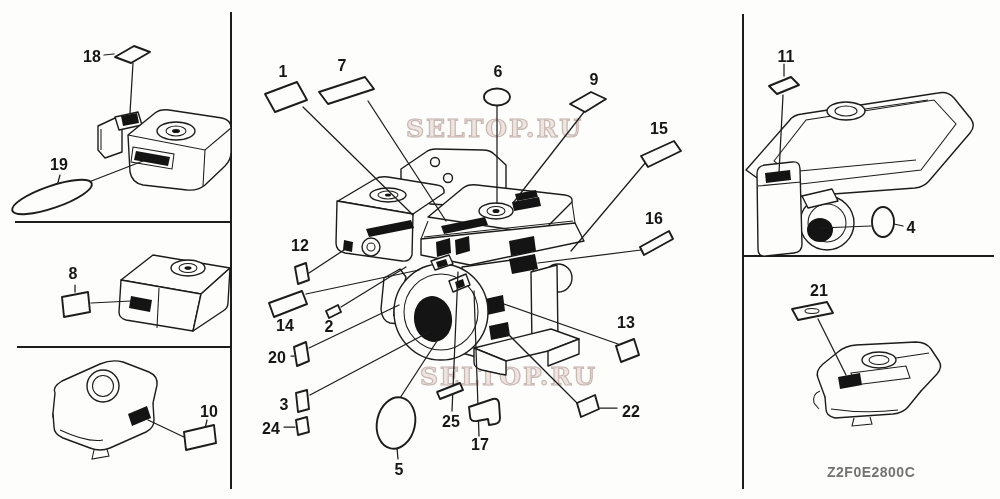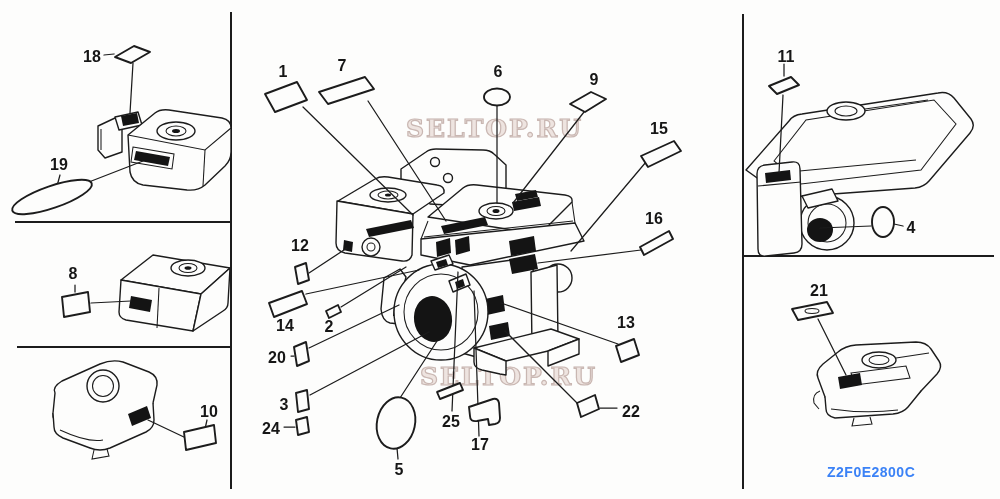--- a/index.html
+++ b/index.html
@@ -25,21 +25,21 @@
   .wht{stroke:#1c1c1c;stroke-width:1.4;fill:#fdfdfc;stroke-linejoin:round;}
   .blk{fill:#141414;stroke:none;}
   .thin{stroke:#1c1c1c;stroke-width:1.05;fill:none;}
   .lead{stroke:#1c1c1c;stroke-width:1.25;fill:none;stroke-linecap:round;}
   .stk{stroke:#1c1c1c;stroke-width:1.9;fill:#fdfdfc;stroke-linejoin:round;}
   .divl{stroke:#1c1c1c;stroke-width:2;fill:none;}
   .num{font:600 16px "Liberation Sans",sans-serif;fill:#161616;text-anchor:middle;stroke:none;}
   .part-code{
     position:absolute;left:827px;top:464px;
     font:700 14px "Liberation Sans",sans-serif;
-    letter-spacing:0.5px;color:#3b82f6;white-space:nowrap;
+    letter-spacing:0.5px;color:#737373;white-space:nowrap;
   }
 </style>
 </head>
 <body>
 
 <div class="stage">
 
   <div class="wm wm1">SELTOP.RU</div>
   <div class="wm wm2">SELTOP.RU</div>
 

